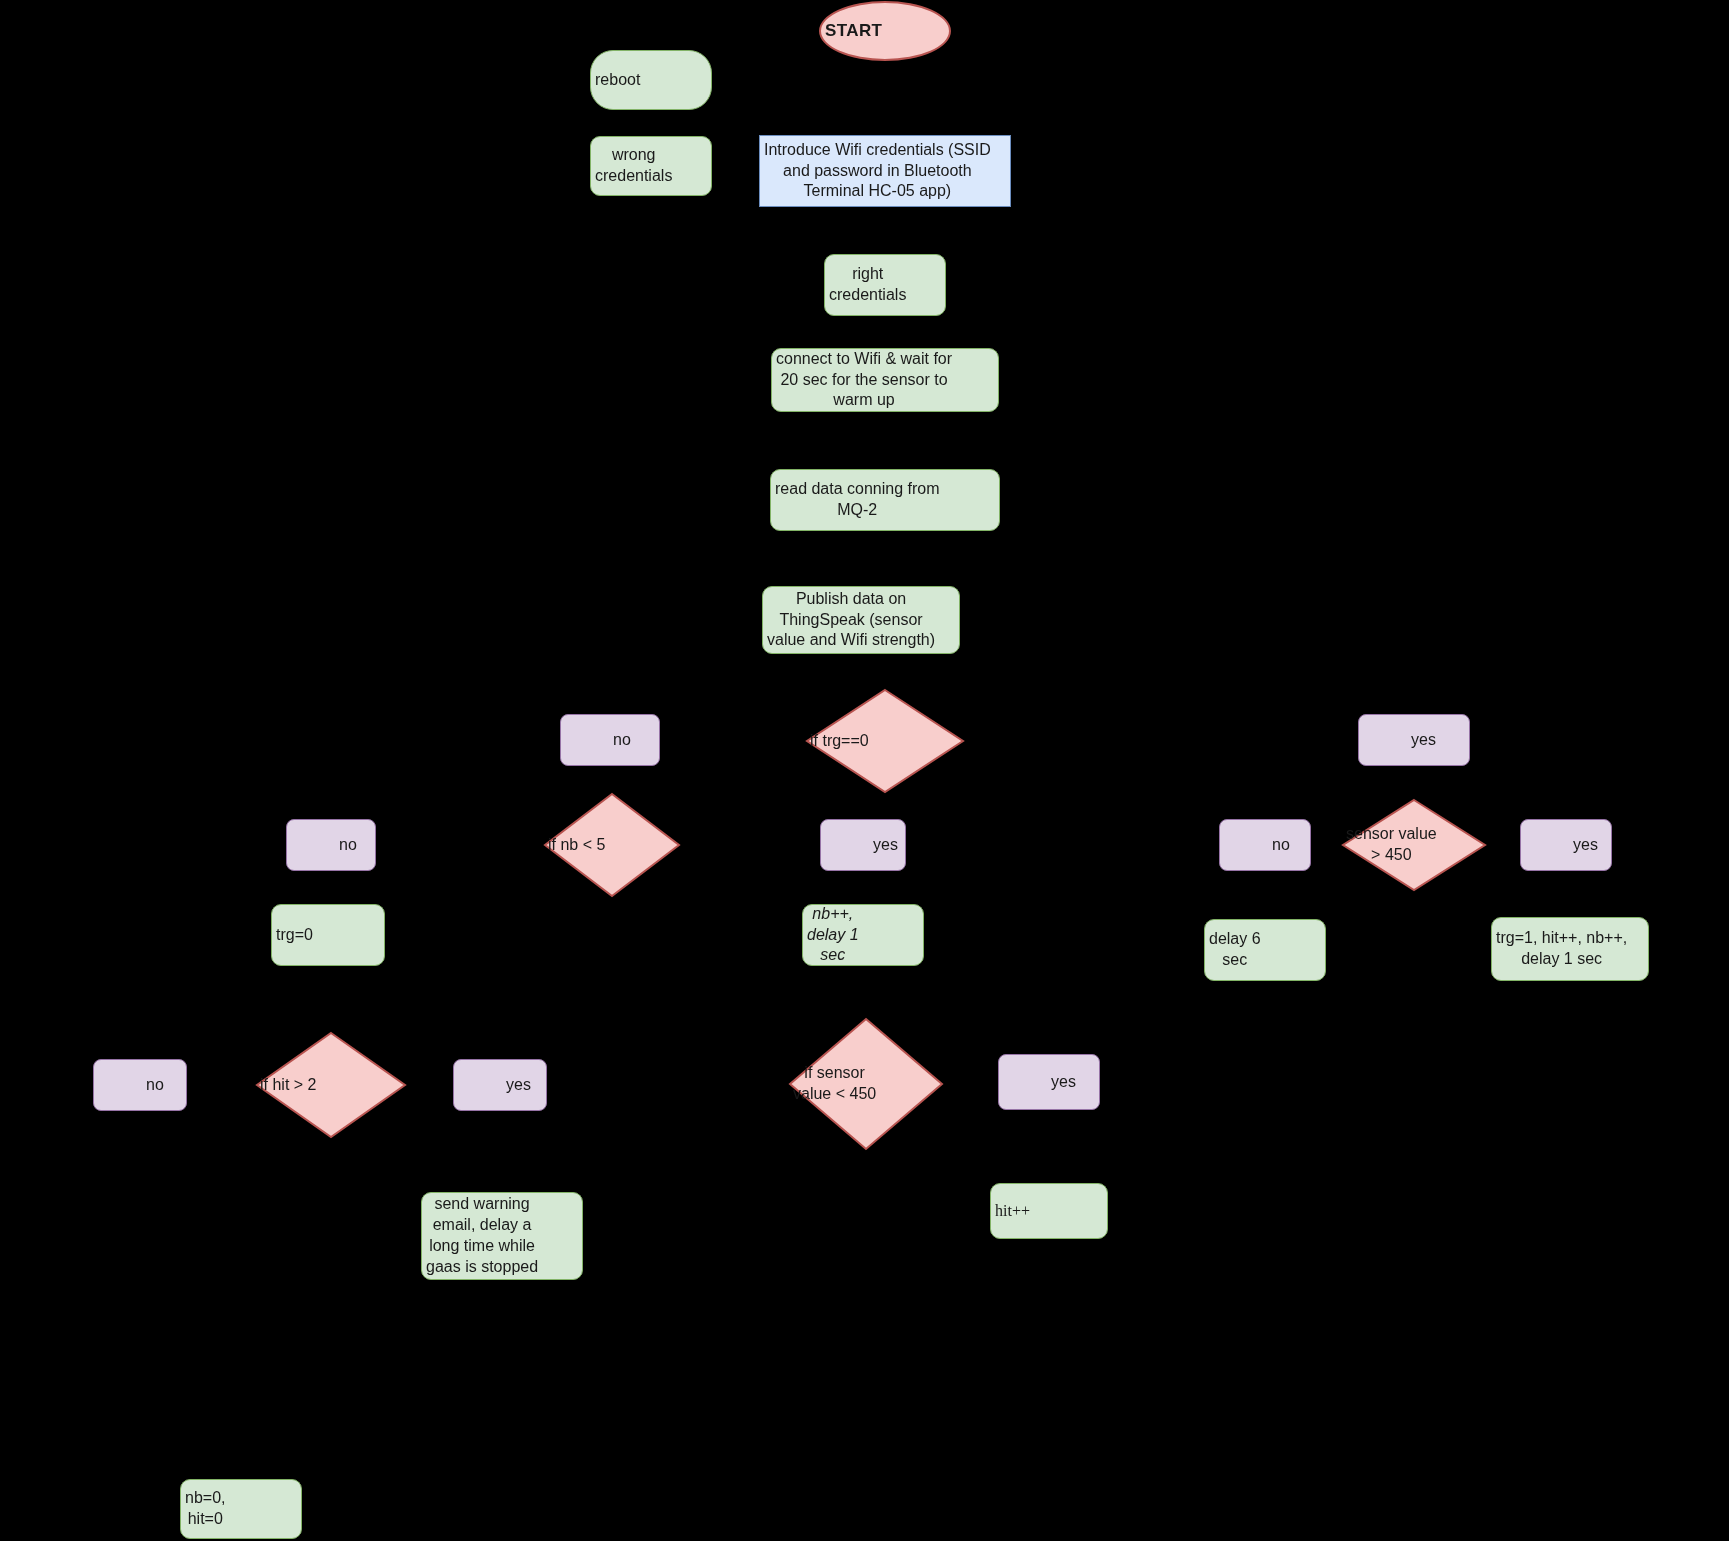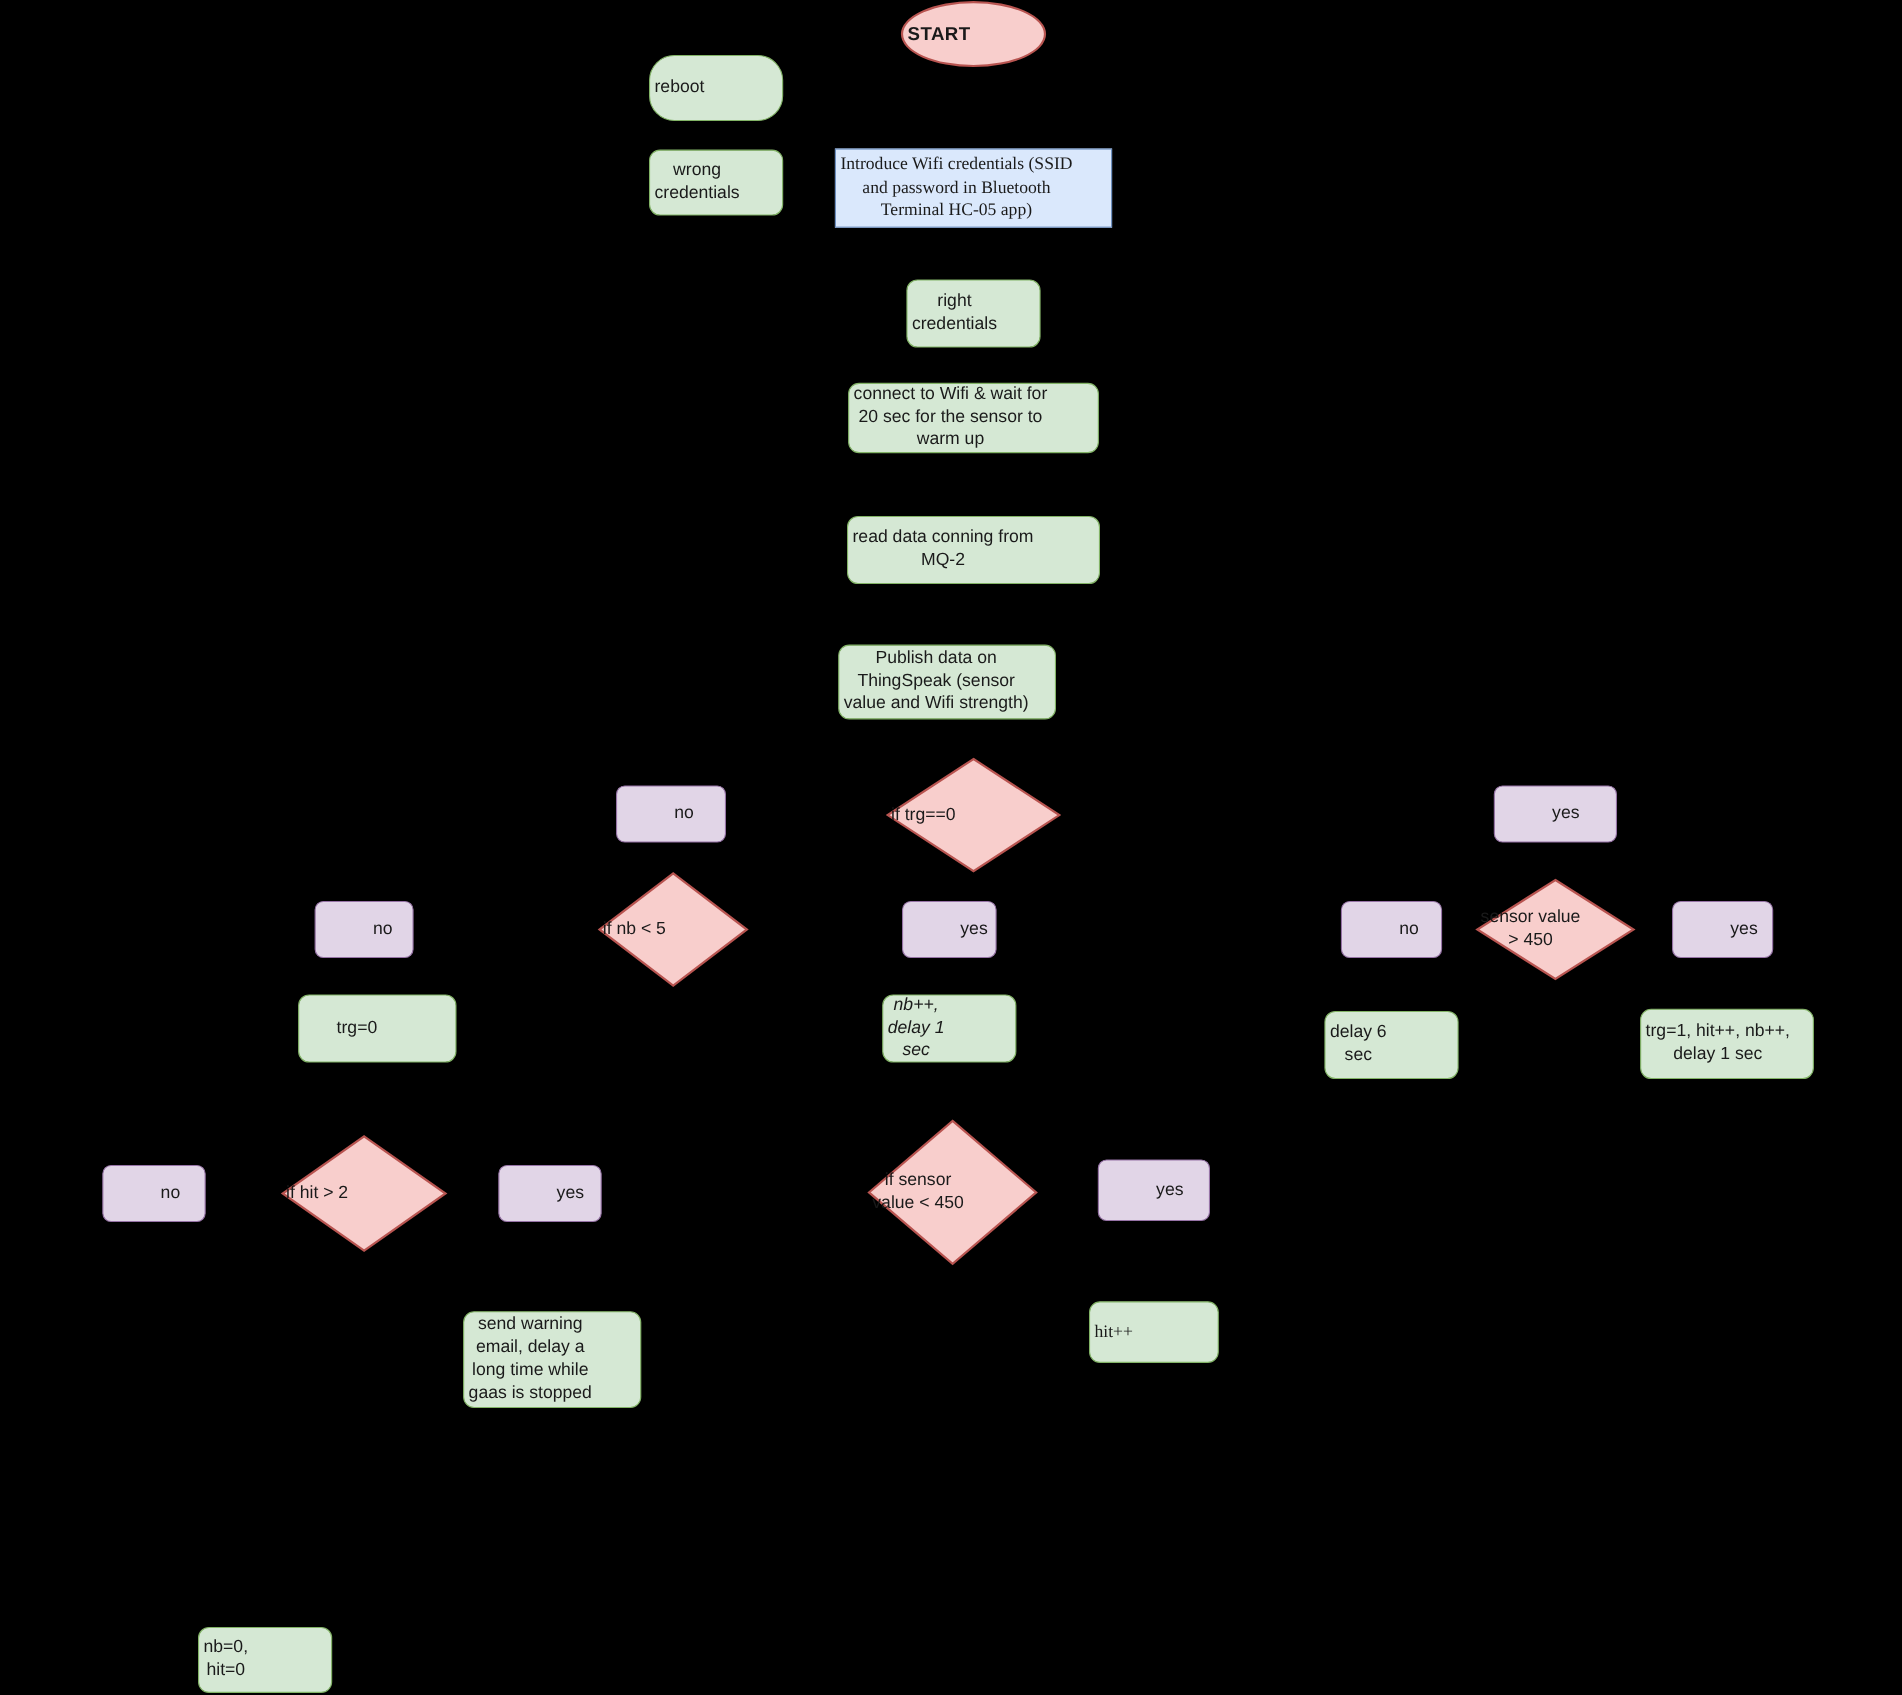--- a/index.html
+++ b/index.html
@@ -71,21 +71,21 @@
     <div class="node start" style="left: 819px; top: 1px; width: 132px; height: 60px;">
       <span class="node-label">START</span>
     </div>
     <div class="node process" style="left: 590px; top: 50px; width: 122px; height: 60px; border-radius: 23px;">
       <span class="node-label">reboot</span>
     </div>
     <div class="node process" style="left: 590px; top: 136px; width: 122px; height: 60px;">
       <span class="node-label">wrong
 credentials</span>
     </div>
-    <div class="node info" style="left: 759px; top: 135px; width: 252px; height: 72px; font-family: Liberation Serif, serif;">
+    <div class="node info" style="left: 759px; top: 135px; width: 252px; height: 72px;">
       <span class="node-label">Introduce Wifi credentials (SSID
 and password in Bluetooth
 Terminal HC-05 app)</span>
     </div>
     <div class="node process" style="left: 824px; top: 254px; width: 122px; height: 62px;">
       <span class="node-label">right
 credentials</span>
     </div>
     <div class="node process" style="left: 771px; top: 348px; width: 228px; height: 64px;">
       <span class="node-label">connect to Wifi &amp; wait for
@@ -131,21 +131,21 @@
       </svg>
       <span class="node-label">sensor value
 &gt; 450</span>
     </div>
     <div class="node branch" style="left: 1219px; top: 819px; width: 92px; height: 52px;">
       <span class="node-label">no</span>
     </div>
     <div class="node branch" style="left: 1520px; top: 819px; width: 92px; height: 52px;">
       <span class="node-label">yes</span>
     </div>
-    <div class="node process" style="left: 271px; top: 904px; width: 144px; height: 62px; padding-left: 30px;">
+    <div class="node process" style="left: 271px; top: 904px; width: 114px; height: 62px;">
       <span class="node-label">trg=0</span>
     </div>
     <div class="node process" style="left: 802px; top: 904px; width: 122px; height: 62px; font-style: italic;">
       <span class="node-label">nb++,
 delay 1
 sec</span>
     </div>
     <div class="node process" style="left: 1204px; top: 919px; width: 122px; height: 62px;">
       <span class="node-label">delay 6
 sec</span>

